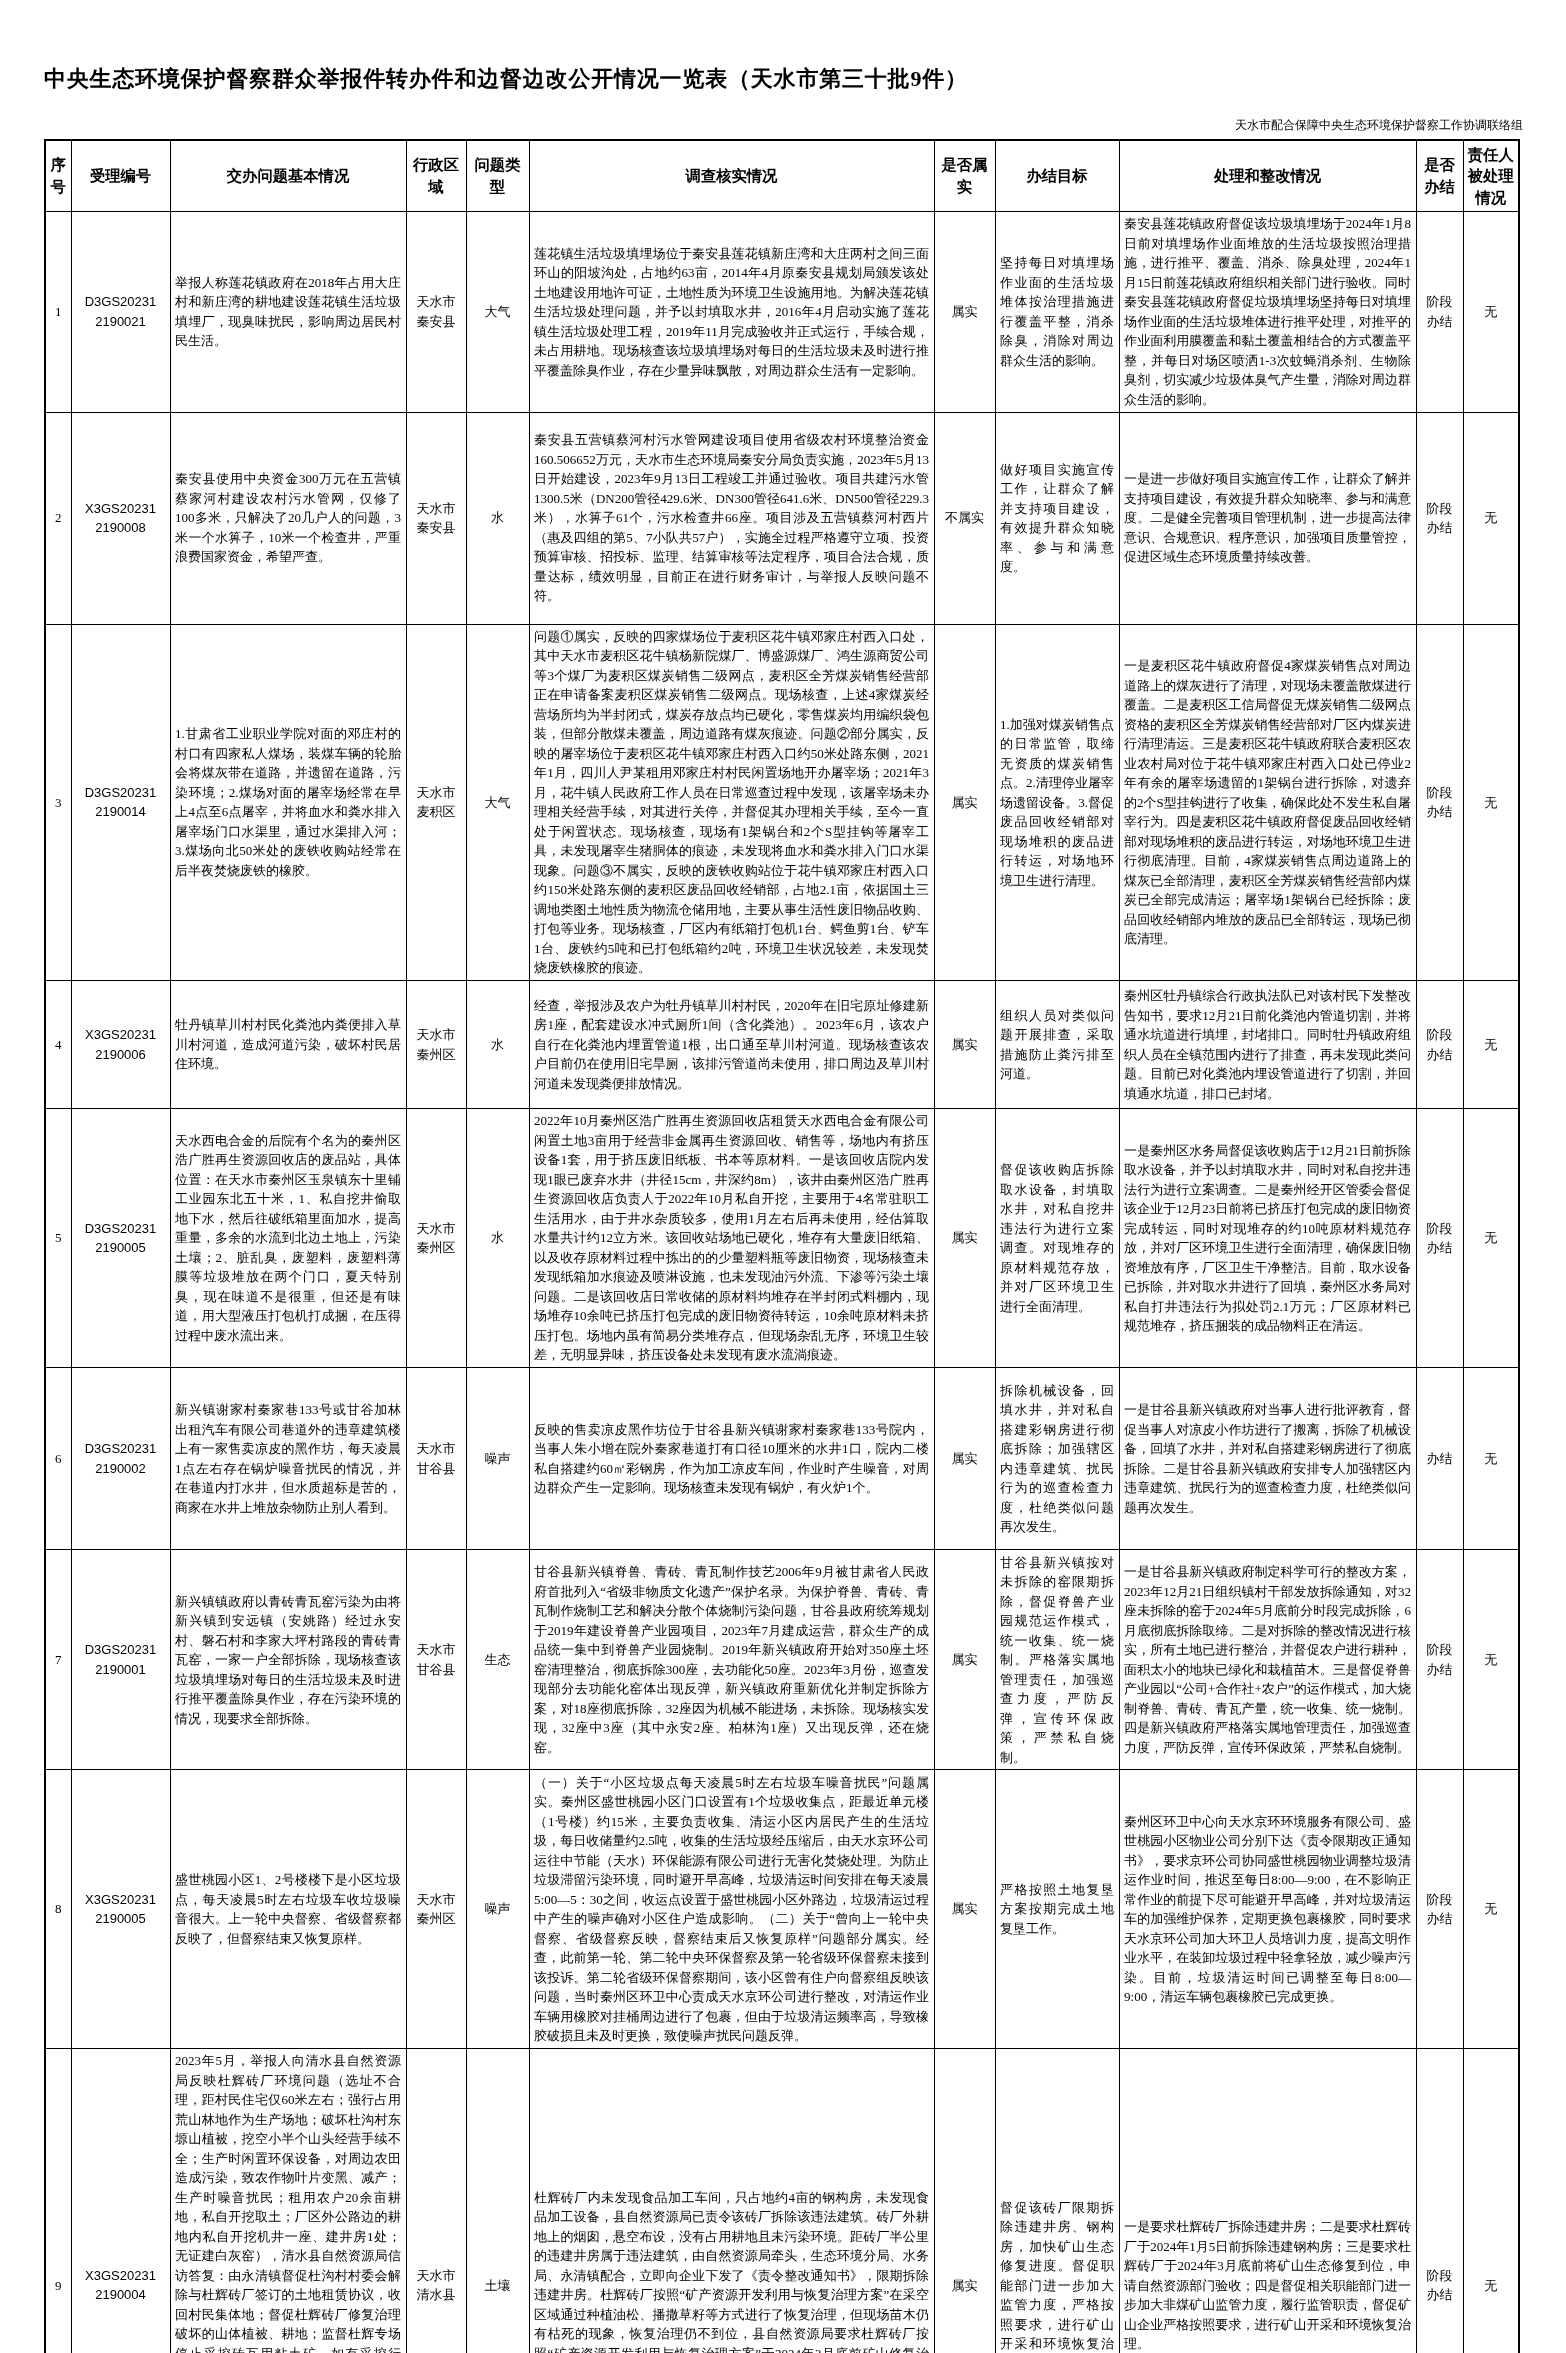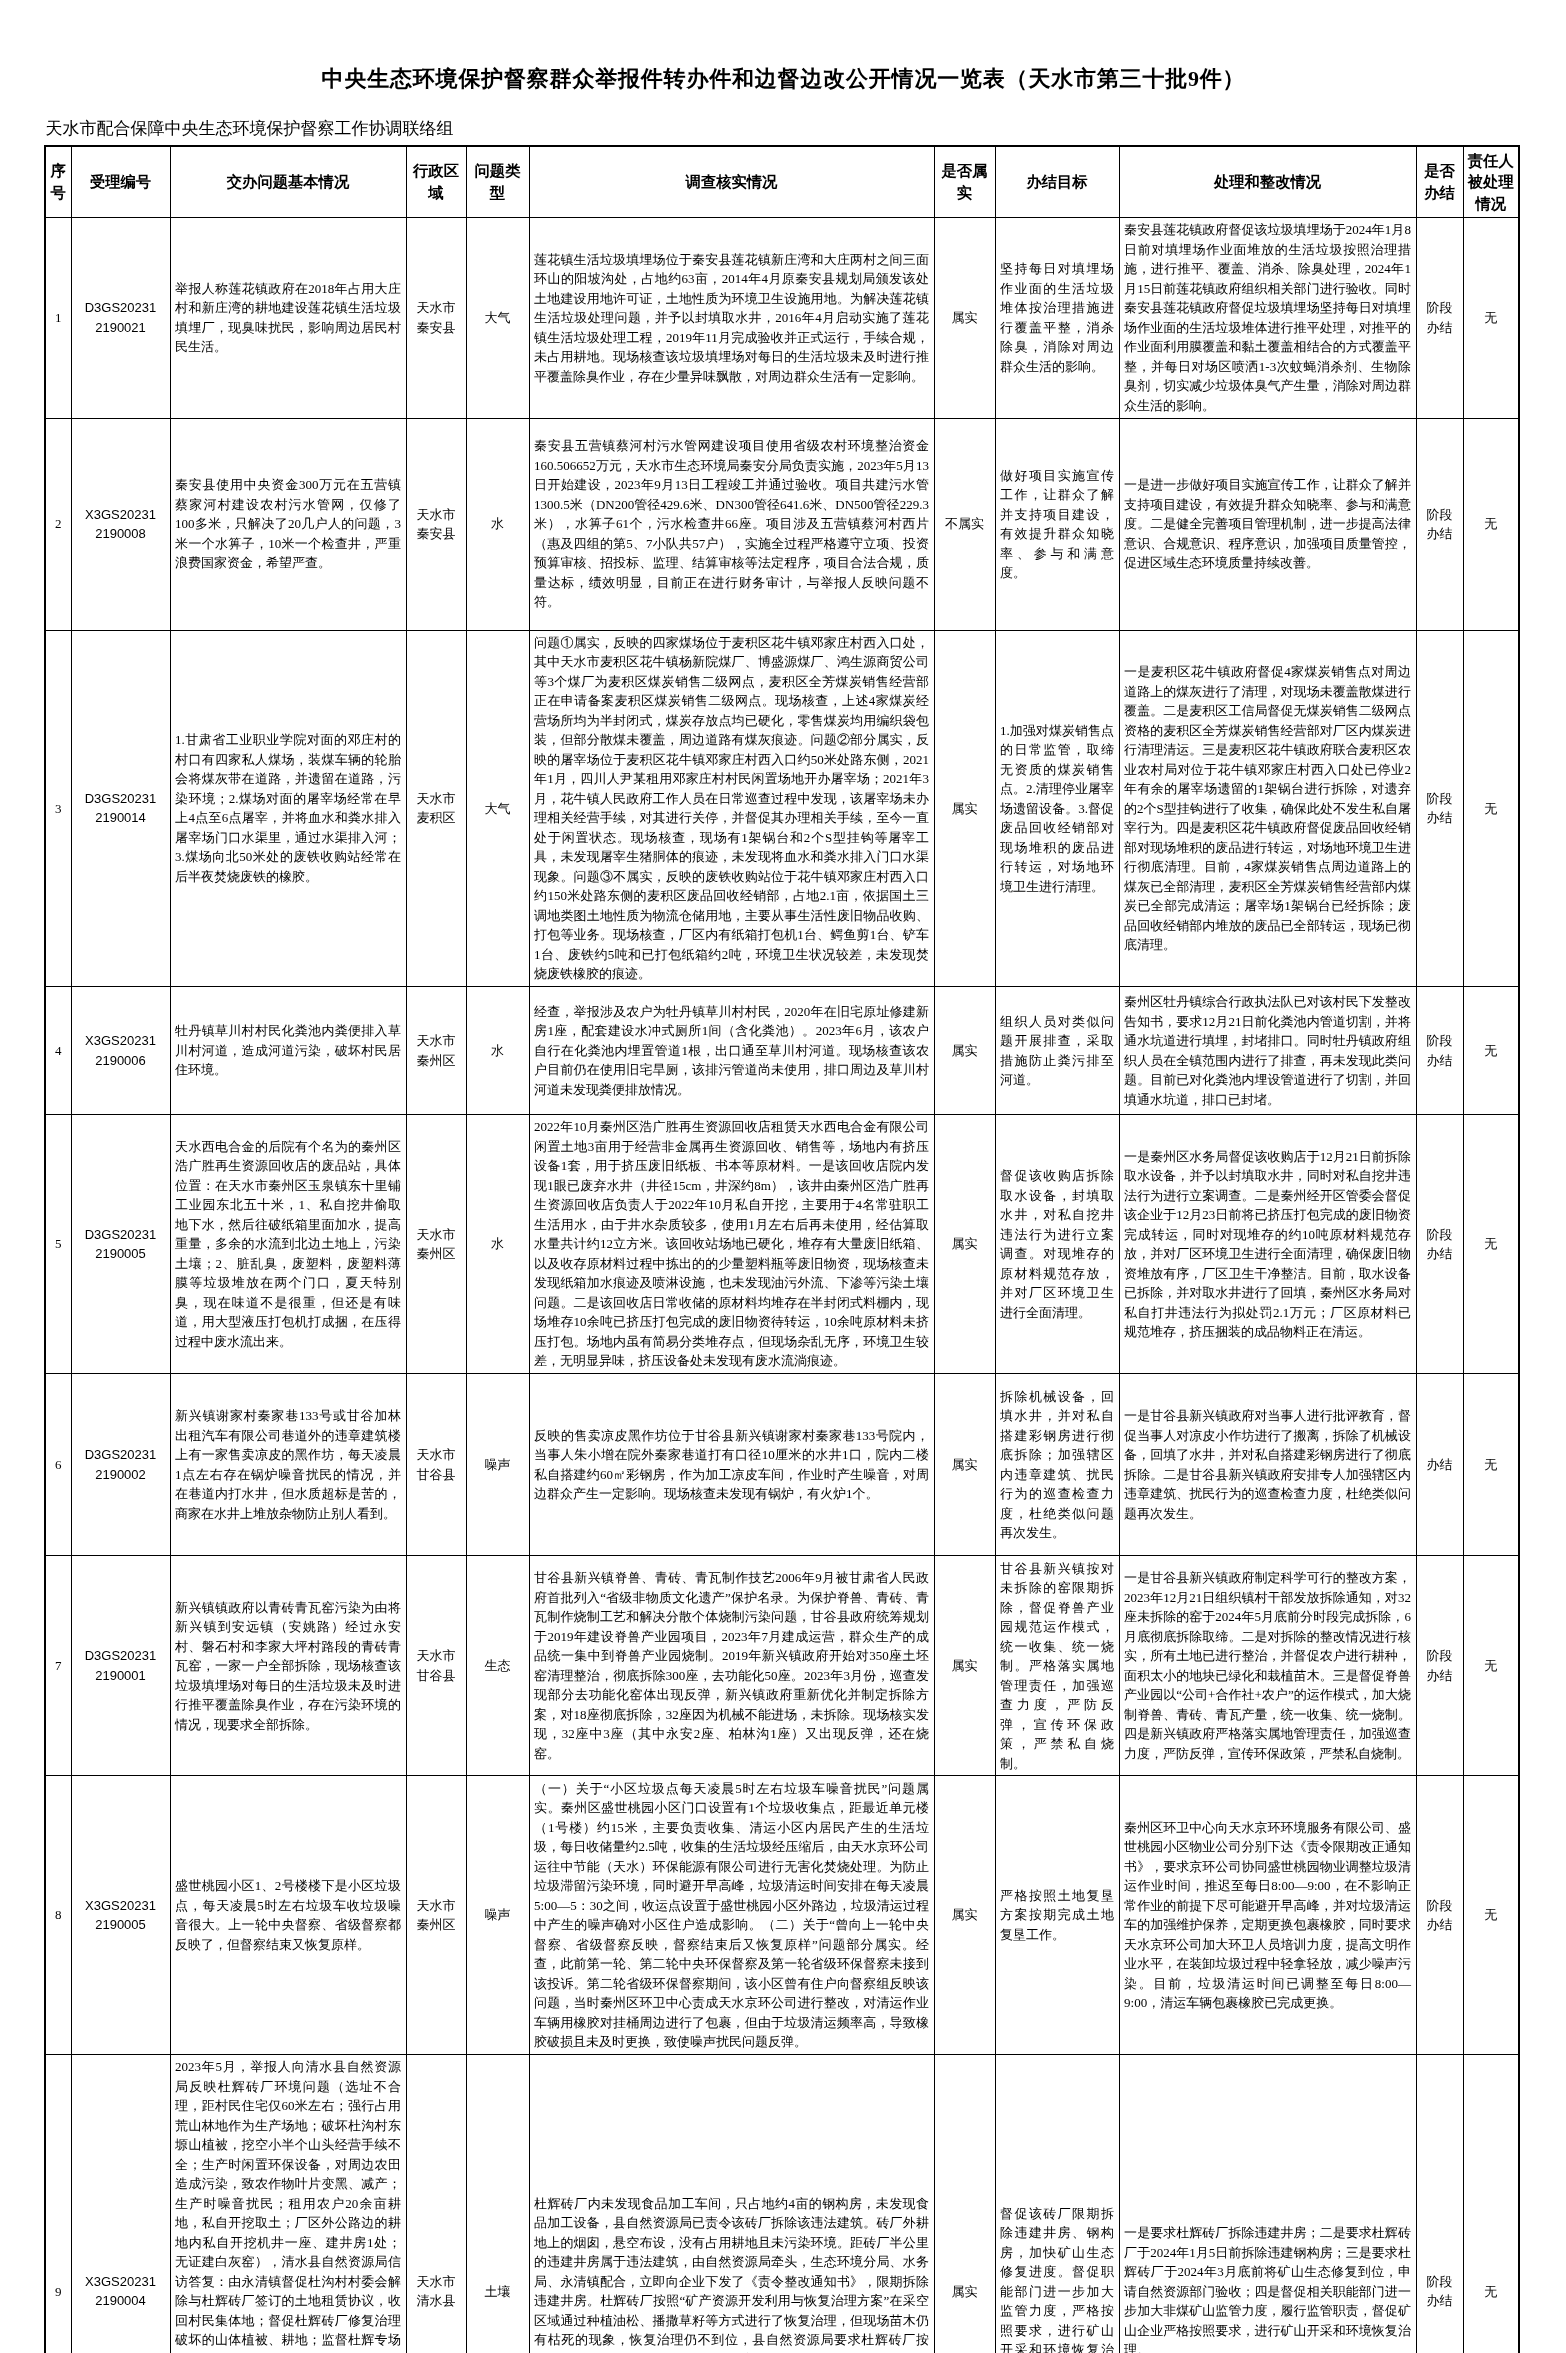--- a/index.html
+++ b/index.html
@@ -1,19 +1,19 @@
 <!DOCTYPE html>
 <html style="font-size:12.2px"><head>
 <meta charset="utf-8">
 <style>
   html,body{margin:0;padding:0;background:#fff;}
   body{width:1567px;height:2354px;color:#000;font-family:"Liberation Serif","DejaVu Serif",serif;overflow:hidden;}
   .page{padding:64px 44px 0 44px;}
-  .title{text-align:center;font-size:22px;font-weight:bold;letter-spacing:0.8px;}
-  .subtitle{font-size:17px;margin:23px 0 4.6px 1.5px;}
+  .title{font-size:22px;font-weight:bold;letter-spacing:0.8px;}
+  .subtitle{font-size:12px;margin:23px 0 4.6px 1.5px;text-align:right;}
   table{border-collapse:collapse;table-layout:fixed;width:1474px;border:2.3px solid #000;}
   th,td{border:1.5px solid #000;vertical-align:middle;word-break:break-word;}
   th{font-size:15.3px;font-weight:bold;text-align:center;padding:3.1px 1.5px;line-height:1.4;}
   td{font-size:13px;line-height:1.5;text-align:justify;padding:2.3px 4.6px;}
   td.c{text-align:center;padding:2.3px 1.5px;}
   td.pl{white-space:pre-line;}
   td.idc{font-family:"Liberation Sans","DejaVu Sans",sans-serif;font-size:13px;font-weight:normal;margin-top:44px;}
   tr.hh{height:54px;}
   tr.r1{height:171px;} tr.r2{height:212px;} tr.r3{height:356px;}
   tr.r4{height:128px;} tr.r5{height:216px;} tr.r6{height:182px;}

